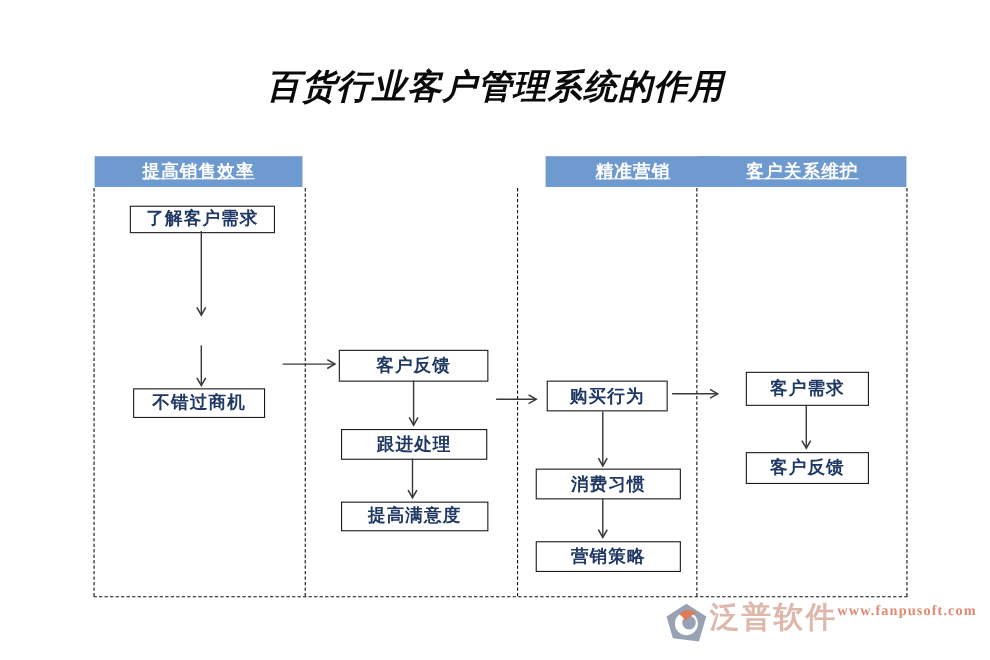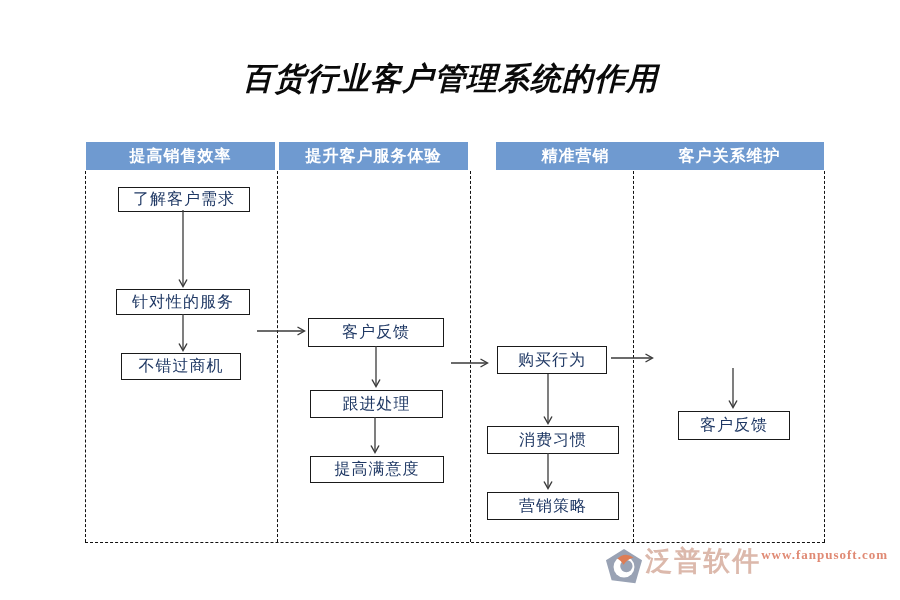--- a/index.html
+++ b/index.html
@@ -10,39 +10,39 @@
   .title{
     position:absolute;left:0;top:58px;width:900px;margin:0;
     text-align:center;font-size:31px;font-weight:900;letter-spacing:1px;
     color:var(--title-fg);
     font-style:italic;
   }
   .hdr{
     position:absolute;top:142px;height:28px;
     background:var(--header-bg);color:var(--header-fg);
     display:flex;align-items:center;justify-content:center;
-    font-size:16px;font-weight:700;letter-spacing:1px;
+    font-size:16px;font-weight:700;letter-spacing:1px;text-decoration:underline;
   }
   .hdr.c1{left:86px;width:189px;}
   .hdr.c2{left:279px;width:189px;}
   .hdr.c3{left:496px;width:159px;}
   .hdr.c4{left:635px;width:189px;}
   .vline{
     position:absolute;top:171px;height:371px;width:0;
     border-left:1px dashed var(--line);
   }
   .hline{
     position:absolute;top:542px;left:85px;width:740px;height:0;
     border-top:1px dashed var(--line);
   }
   .node{
     position:absolute;background:#ffffff;
     border:1.5px solid var(--box-border);
     display:flex;align-items:center;justify-content:center;
-    font-size:16px;font-weight:400;letter-spacing:1px;
+    font-size:16px;font-weight:700;letter-spacing:1px;
     color:var(--box-fg);white-space:nowrap;
   }
   .arrows{position:absolute;left:0;top:0;width:900px;height:600px;pointer-events:none;}
   .logo{
     position:absolute;right:12px;top:548px;display:flex;align-items:flex-start;gap:2px;
   }
   .logo-txt{display:flex;flex-direction:row;align-items:flex-start;line-height:1;}
   .logo-name{
     font-size:27px;font-weight:700;letter-spacing:2px;color:var(--logo-main);
   }
@@ -52,43 +52,42 @@
   }
 </style>
 </head>
 <body>
 
 <div class="stage">
 
   <h1 class="title">百货行业客户管理系统的作用</h1>
 
   <div class="hdr c1">提高销售效率</div>
-  <div class="hdr c2">提升客户服务体验</div>
   <div class="hdr c3">精准营销</div>
   <div class="hdr c4">客户关系维护</div>
 
   <div class="vline" style="left:85px"></div>
   <div class="vline" style="left:277px"></div>
   <div class="vline" style="left:470px"></div>
   <div class="vline" style="left:633px"></div>
   <div class="vline" style="left:824px"></div>
   <div class="hline"></div>
 
   <div class="node" style="left:118px;top:187px;width:130px;height:23px">了解客户需求</div>
-  <div class="node" style="left:116px;top:289px;width:132px;height:24px">针对性的服务</div>
   <div class="node" style="left:121px;top:353px;width:118px;height:25px">不错过商机</div>
 
   <div class="node" style="left:308px;top:318px;width:134px;height:27px">客户反馈</div>
   <div class="node" style="left:310px;top:390px;width:131px;height:26px">跟进处理</div>
   <div class="node" style="left:310px;top:456px;width:132px;height:25px">提高满意度</div>
 
   <div class="node" style="left:497px;top:346px;width:108px;height:26px">购买行为</div>
   <div class="node" style="left:487px;top:492px;width:130px;height:26px">营销策略</div>
   <div class="node" style="left:487px;top:426px;width:130px;height:26px">消费习惯</div>
 
+  <div class="node" style="left:678px;top:338px;width:110px;height:29px">客户需求</div>
   <div class="node" style="left:678px;top:411px;width:110px;height:27px">客户反馈</div>
 
   <svg class="arrows" viewBox="0 0 900 600">
     <defs>
       <marker id="ah" viewBox="0 0 10 10" refX="8" refY="5" markerWidth="10" markerHeight="10" orient="auto-start-reverse" markerUnits="userSpaceOnUse">
         <path d="M1.5,1 L8.5,5 L1.5,9" fill="none" style="stroke:var(--arrow)" stroke-width="1.4"></path>
       </marker>
     </defs>
     <g style="stroke:var(--arrow)" stroke-width="1.3" fill="none">
       <line x1="183" y1="210" x2="183" y2="286" marker-end="url(#ah)"></line>

